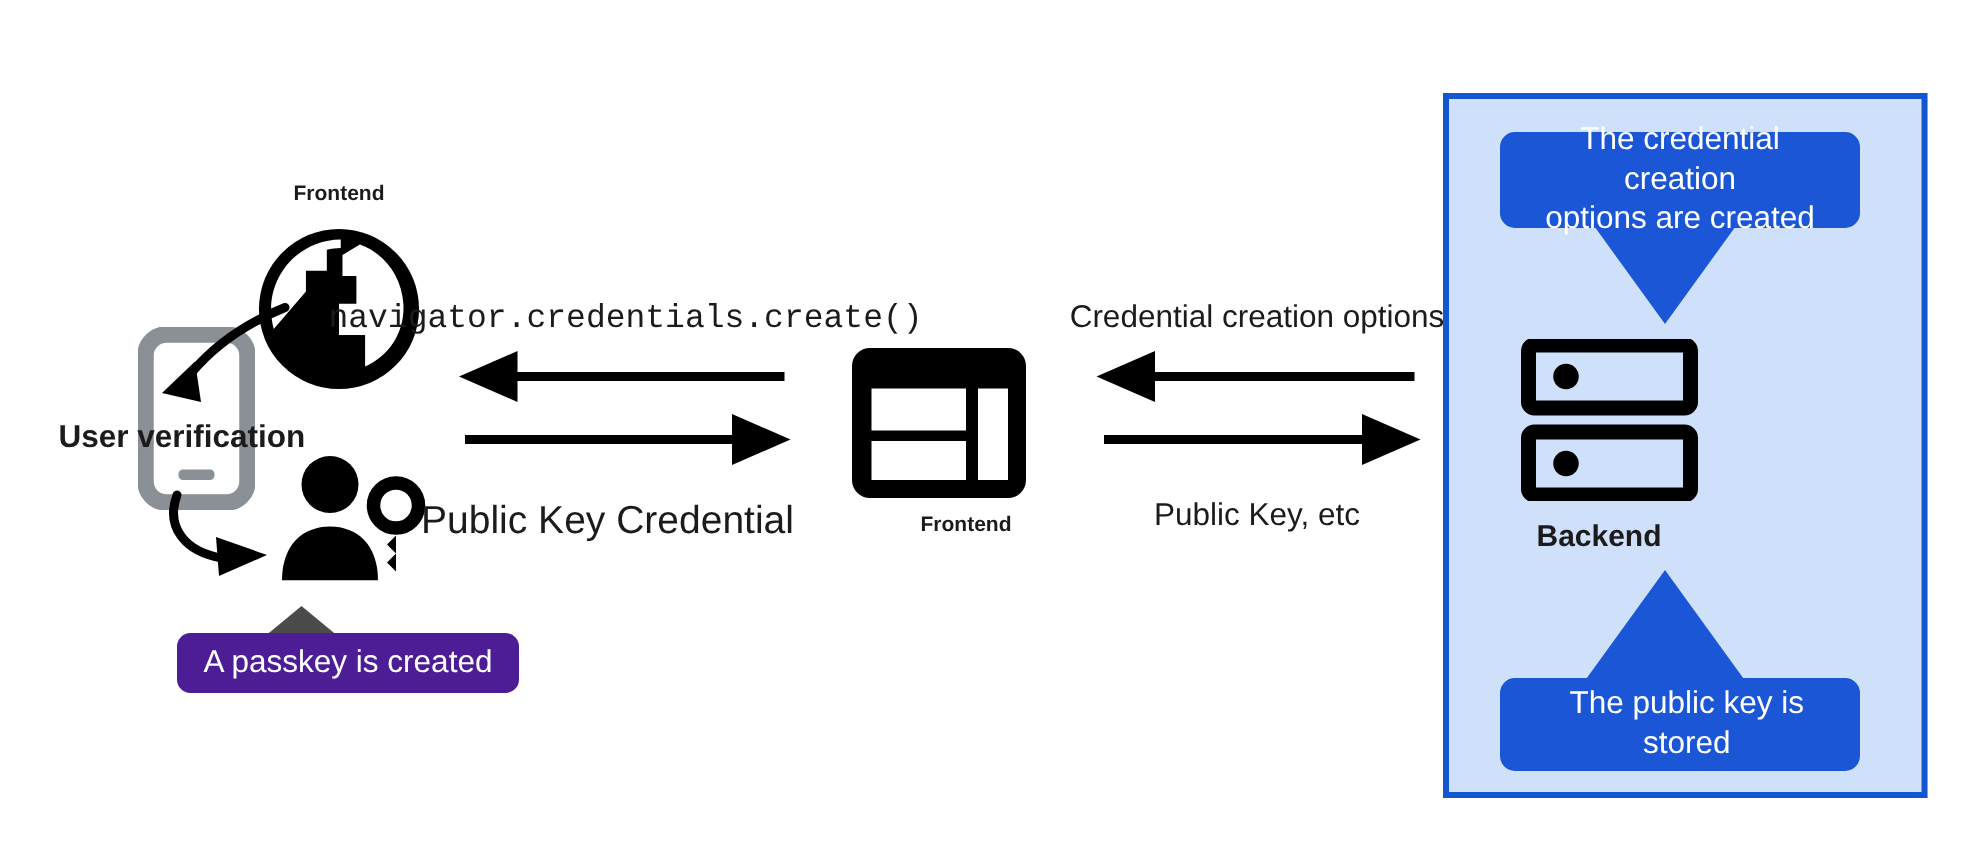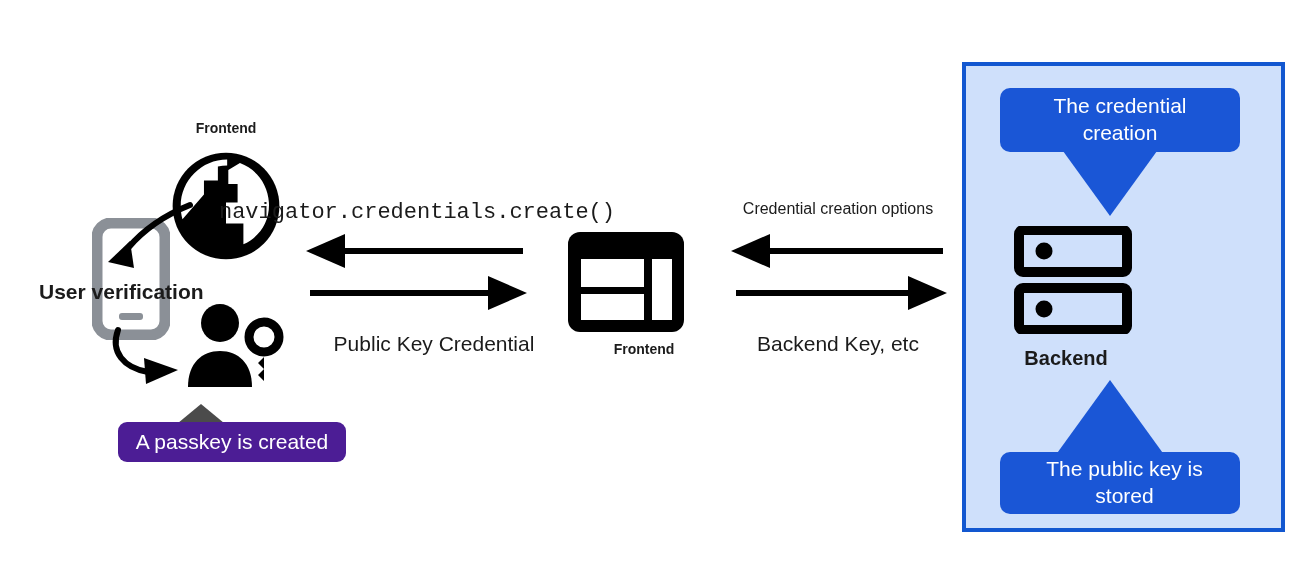--- a/index.html
+++ b/index.html
@@ -60,20 +60,21 @@
 
   <div id="backend-panel" class="abs"></div>
 
   <svg class="abs" style="left:1055px;top:140px;width:110px;height:76px;">
     <polygon points="0,0 110,0 55,76" fill="#1a56d6"></polygon>
   </svg>
 
   <div class="callout blue" style="left:1000px;top:88px;width:240px;height:64px;">
     <span>
       <span>The credential creation</span><br>
+      <span>options are created</span>
     </span>
   </div>
 
   <svg class="abs" style="left:1055px;top:380px;width:110px;height:76px;">
     <polygon points="55,0 110,76 0,76" fill="#1a56d6"></polygon>
   </svg>
 
   <div class="callout blue" style="left:1000px;top:452px;width:240px;height:62px;padding-left:23px;">
     <span>
       <span>The public key is</span><br>
@@ -121,25 +122,25 @@
 
   <div class="lbl" style="left:39px;top:280px;font-size:21px;font-weight:bold;">User verification</div>
 
   <svg class="abs" style="left:172px;top:404px;width:58px;height:24px;">
     <polygon points="29,0 58,24 0,24" fill="#4b4b4b"></polygon>
   </svg>
   <div class="callout dark" style="left:118px;top:422px;width:228px;height:40px;">A passkey is created</div>
 
   <div class="lbl mono center-x" style="left:417px;top:200px;font-size:22px;">navigator.credentials.create()</div>
 
-  <div class="lbl center-x" style="left:434px;top:332px;font-size:21px;">Public Key Credential</div>
+  <div class="lbl center-x" style="left:405px;top:332px;font-size:26px;">Public Key Credential</div>
 
-  <div class="lbl center-x" style="left:838px;top:200px;font-size:16px;">Credential creation options</div>
+  <div class="lbl center-x" style="left:838px;top:200px;font-size:21px;">Credential creation options</div>
 
-  <div class="lbl center-x" style="left:838px;top:332px;font-size:21px;">Backend Key, etc</div>
+  <div class="lbl center-x" style="left:838px;top:332px;font-size:21px;">Public Key, etc</div>
 
   <svg id="vec" viewBox="0 0 1310 568">
 
     <g>
       <path d="M190 205 C165 215 145 228 128 248" fill="none" stroke="#000" stroke-width="6" stroke-linecap="round"></path>
       <polygon points="134,268 108,262 130,241" fill="#000"></polygon>
     </g>
 
     <g>
       <path d="M118 330 C110 352 124 368 148 372" fill="none" stroke="#000" stroke-width="6" stroke-linecap="round"></path>

